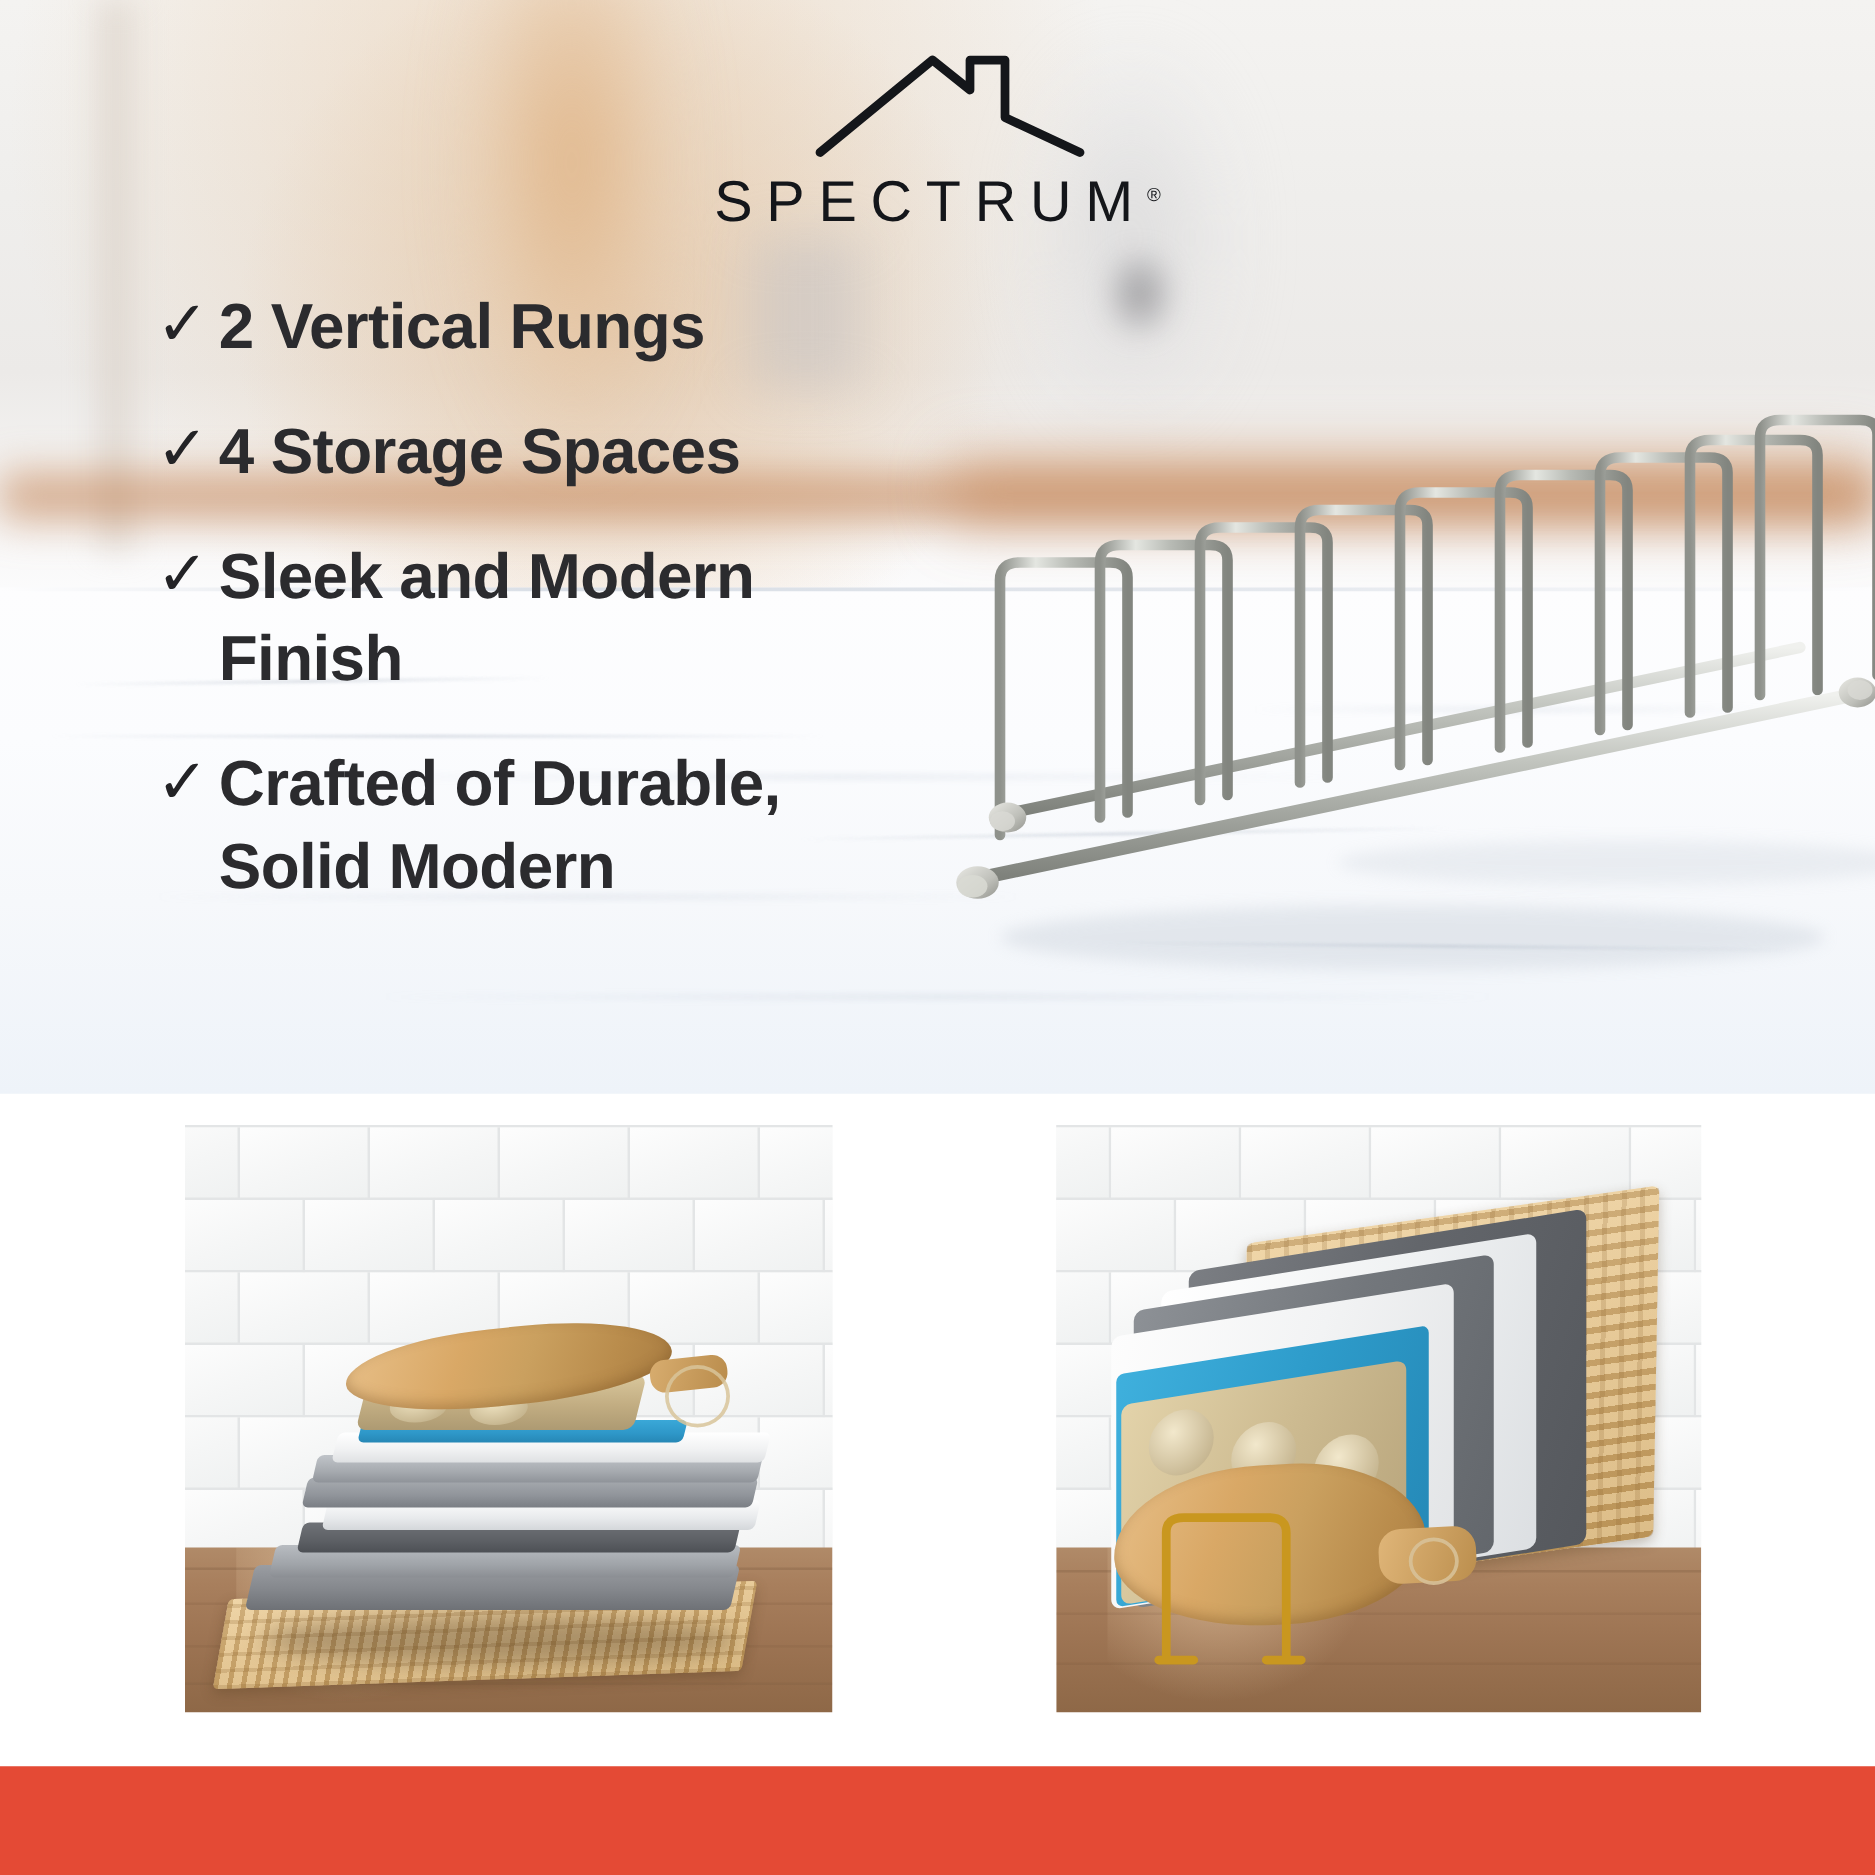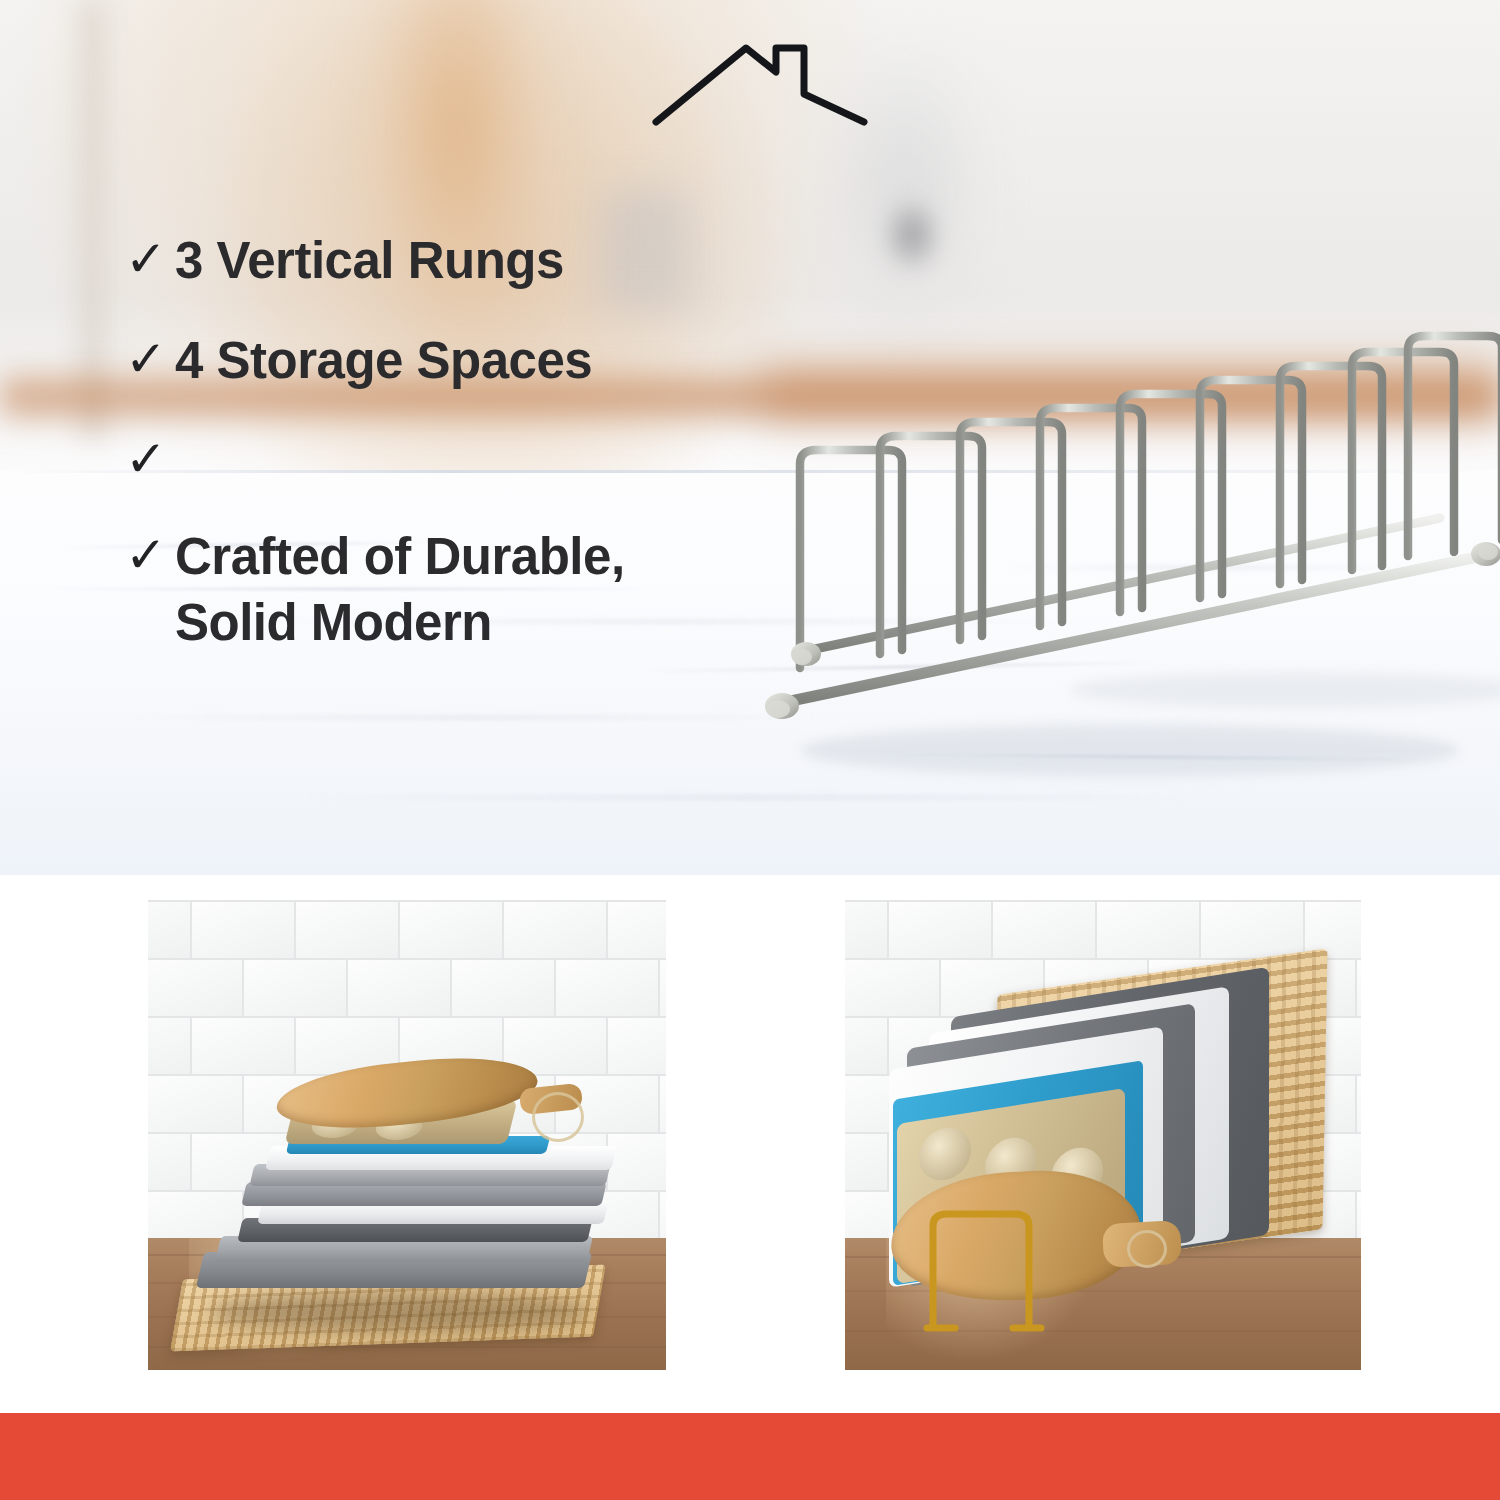--- a/index.html
+++ b/index.html
@@ -136,33 +136,35 @@
       <div class="vein" style="left:60px;top:74px;width:380px;transform:rotate(-.8deg);"></div>
       <div class="vein2" style="left:1000px;top:96px;width:420px;"></div>
     </div>
 
     <div class="logo">
       <div class="logo-mark">
         <svg viewBox="0 0 220 92" width="220" height="92" aria-hidden="true">
           <path d="M6 84 L96 10 L126 34 L126 10 L154 10 L154 56 L214 84" fill="none" stroke="#14161a" stroke-width="7" stroke-linecap="round" stroke-linejoin="round"></path>
         </svg>
       </div>
+      <div class="logo-word"><span>SPECTRUM</span><span class="logo-reg">®</span></div>
     </div>
 
     <div class="bullets">
       <div class="bullet">
         <span class="bullet-check">✓</span>
-        <span class="bullet-text">3 Vertical Rungs</span>
+        <span class="bullet-text">2 Vertical Rungs</span>
       </div>
       <div class="bullet">
         <span class="bullet-check">✓</span>
         <span class="bullet-text">4 Storage Spaces</span>
       </div>
       <div class="bullet">
         <span class="bullet-check">✓</span>
+        <span class="bullet-text" style="max-width:560px;display:block;">Sleek and Modern Finish</span>
       </div>
       <div class="bullet">
         <span class="bullet-check">✓</span>
         <span class="bullet-text" style="max-width:560px;display:block;">Crafted of Durable, Solid Modern</span>
       </div>
     </div>
 
     <div class="rack">
       <svg viewBox="0 0 770 580" width="770" height="580" aria-hidden="true">
         <defs>

